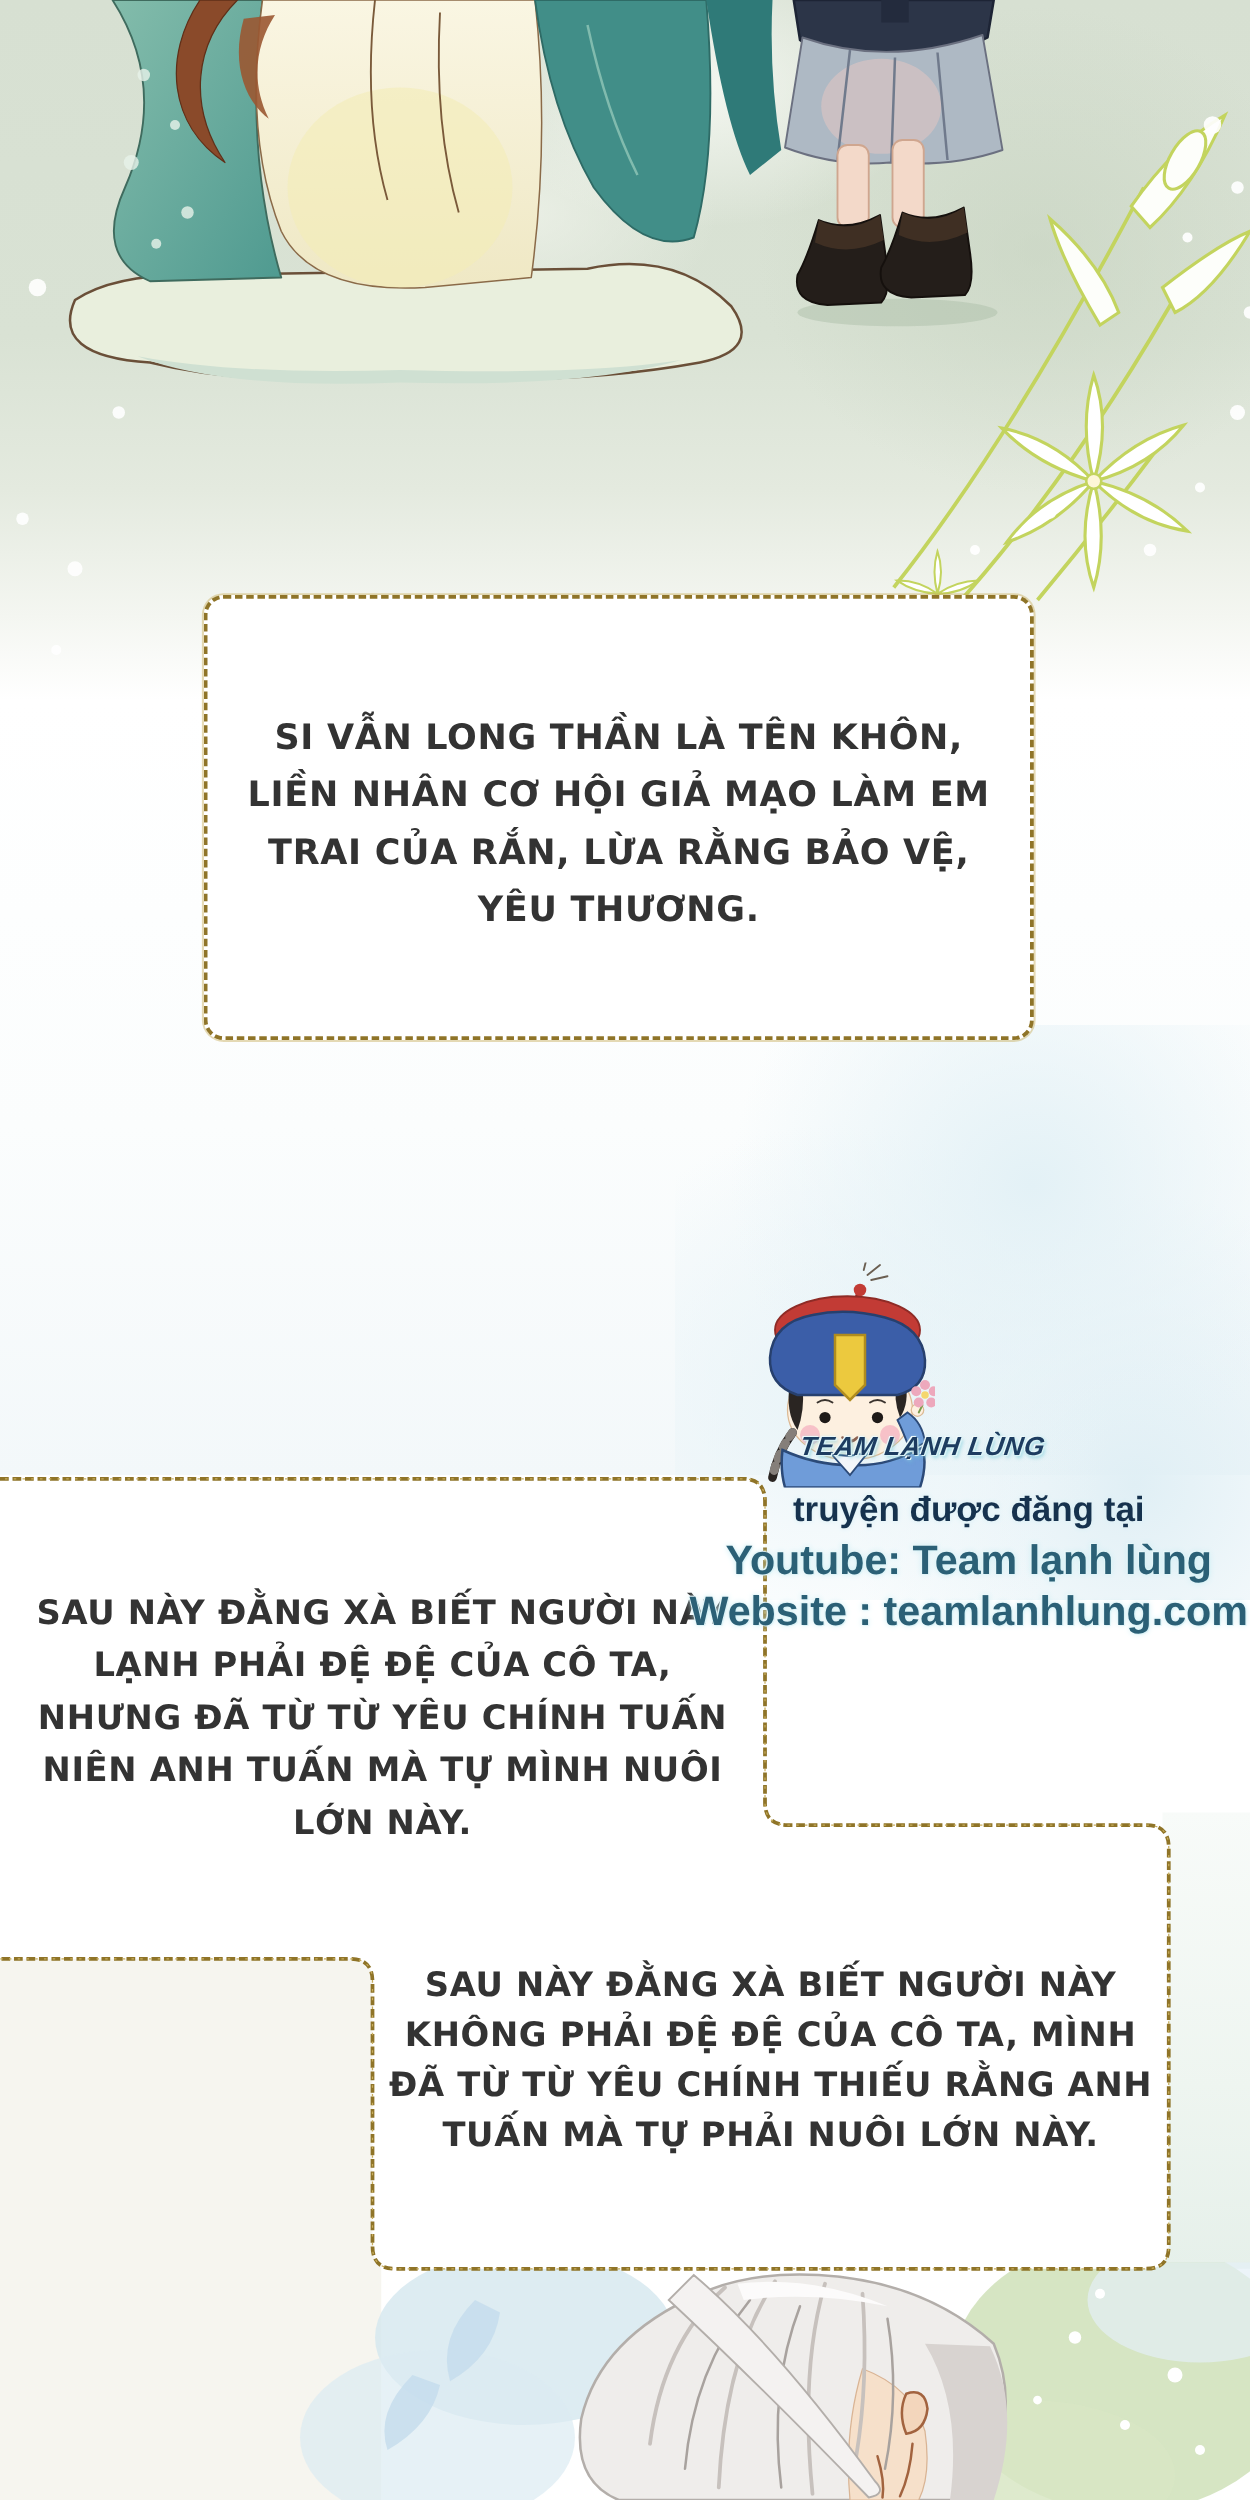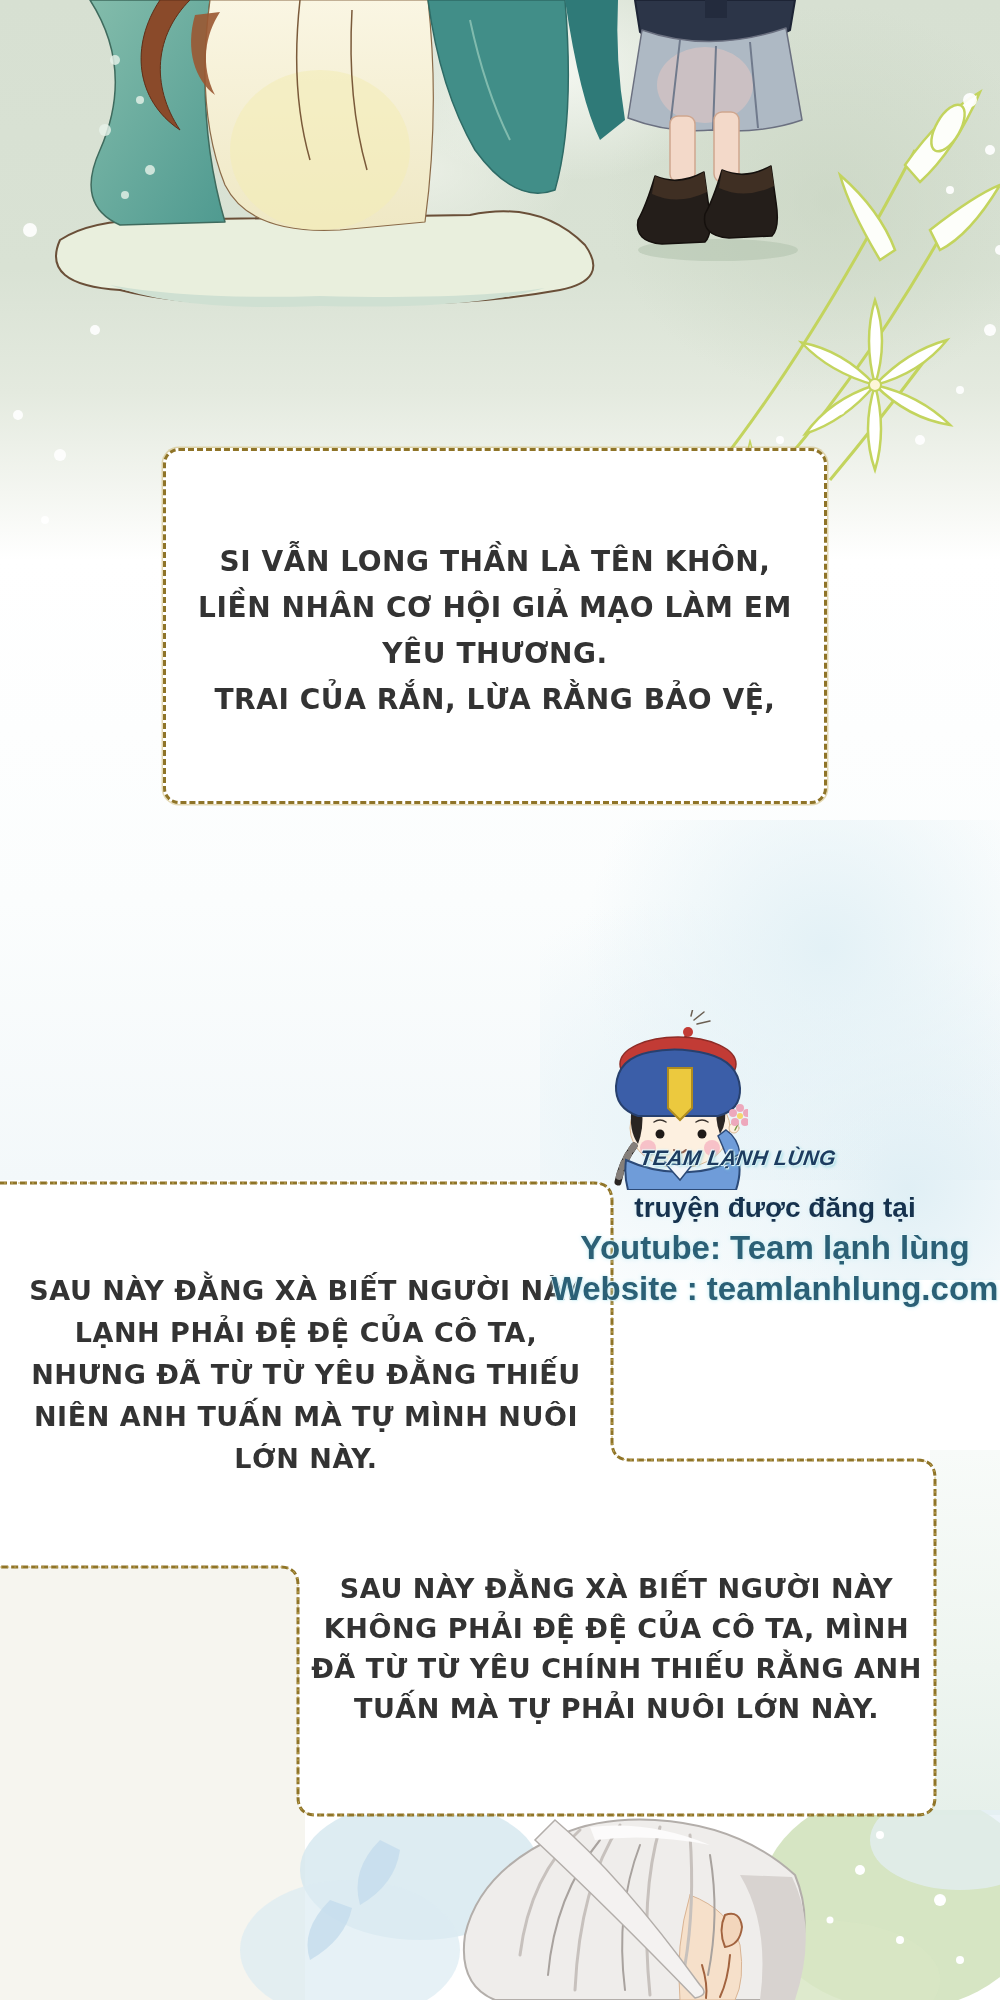--- a/index.html
+++ b/index.html
@@ -28,21 +28,21 @@
       radial-gradient(circle at 62% 28%, #e3f1f6 0%, rgba(227,241,246,0) 55%),
       radial-gradient(circle at 28% 66%, #e9f4f8 0%, rgba(233,244,248,0) 50%),
       radial-gradient(circle at 80% 80%, #e0eff5 0%, rgba(224,239,245,0) 45%);
   }
   .left-lower-bg{left:0;top:1555px;width:305px;height:445px;background:#f6f5ef;z-index:0;}
   .right-strip{left:930px;top:1450px;width:70px;height:365px;z-index:0;
     background:linear-gradient(180deg,#f8fbf9 0%,#eef5f0 60%,#e6f0ea 100%);}
   
   .panel-svg{left:0;top:1150px;z-index:2;}
   .box1{
-    left:163px;top:448px;width:664px;height:356px;z-index:2;
+    left:163px;top:476px;width:664px;height:356px;z-index:2;
     background:#ffffff;border:3px dashed #8f7428;border-radius:16px;
     box-shadow:0 0 0 1.5px rgba(200,173,92,.45);
     box-sizing:border-box;
     display:flex;flex-direction:column;align-items:center;justify-content:center;
     padding-top:10px;
   }
   .dialogue{
     color:#333333;font-weight:700;text-align:center;letter-spacing:.02em;
     font-family:"DejaVu Sans",sans-serif;
   }
@@ -193,33 +193,33 @@
         <circle cx="230" cy="350" r="5"></circle>
           <circle cx="270" cy="300" r="4"></circle>
           <circle cx="310" cy="160" r="5"></circle>
       </g>
     </g>
   </svg>
 
   <div class="abs box1">
     <div class="dialogue">SI VẪN LONG THẦN LÀ TÊN KHÔN,</div>
     <div class="dialogue">LIỀN NHÂN CƠ HỘI GIẢ MẠO LÀM EM</div>
+    <div class="dialogue">TRAI CỦA RẮN, LỪA RẰNG BẢO VỆ,</div>
     <div class="dialogue">YÊU THƯƠNG.</div>
-    <div class="dialogue">TRAI CỦA RẮN, LỪA RẰNG BẢO VỆ,</div>
   </div>
 
   <svg class="abs panel-svg" width="1000" height="700" viewBox="0 1150 1000 700">
     <path d="M-10,1183 H594 Q612,1183 612,1201 V1442 Q612,1460 630,1460 H917 Q935,1460 935,1478 V1797 Q935,1815 917,1815 H316 Q298,1815 298,1797 V1585 Q298,1567 280,1567 H-10 Z" fill="#ffffff" stroke="#8f7428" stroke-width="3" stroke-dasharray="7 3"></path>
     <path d="M-10,1183 H594 Q612,1183 612,1201 V1442 Q612,1460 630,1460 H917 Q935,1460 935,1478 V1797 Q935,1815 917,1815 H316 Q298,1815 298,1797 V1585 Q298,1567 280,1567 H-10 Z" fill="none" stroke="#c8ad5c" stroke-width="1" stroke-dasharray="2 5"></path>
   </svg>
 
   <div class="abs left-box-text">
     <div class="dialogue">SAU NÀY ĐẰNG XÀ BIẾT NGƯỜI NÀY</div>
     <div class="dialogue">LẠNH PHẢI ĐỆ ĐỆ CỦA CÔ TA,</div>
-    <div class="dialogue">NHƯNG ĐÃ TỪ TỪ YÊU ĐẰNG THIẾU</div>
+    <div class="dialogue">NHƯNG ĐÃ TỪ TỪ YÊU CHÍNH TUẤN</div>
     <div class="dialogue">NIÊN ANH TUẤN MÀ TỰ MÌNH NUÔI</div>
     <div class="dialogue">LỚN NÀY.</div>
   </div>
 
   <div class="abs right-box-text">
     <div class="dialogue">SAU NÀY ĐẰNG XÀ BIẾT NGƯỜI NÀY</div>
     <div class="dialogue">KHÔNG PHẢI ĐỆ ĐỆ CỦA CÔ TA, MÌNH</div>
     <div class="dialogue">ĐÃ TỪ TỪ YÊU CHÍNH THIẾU RẰNG ANH</div>
     <div class="dialogue">TUẤN MÀ TỰ PHẢI NUÔI LỚN NÀY.</div>
   </div>

